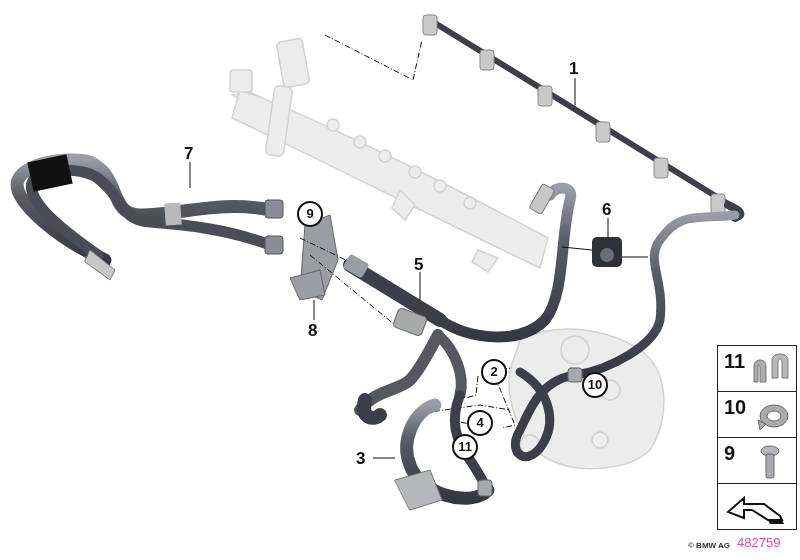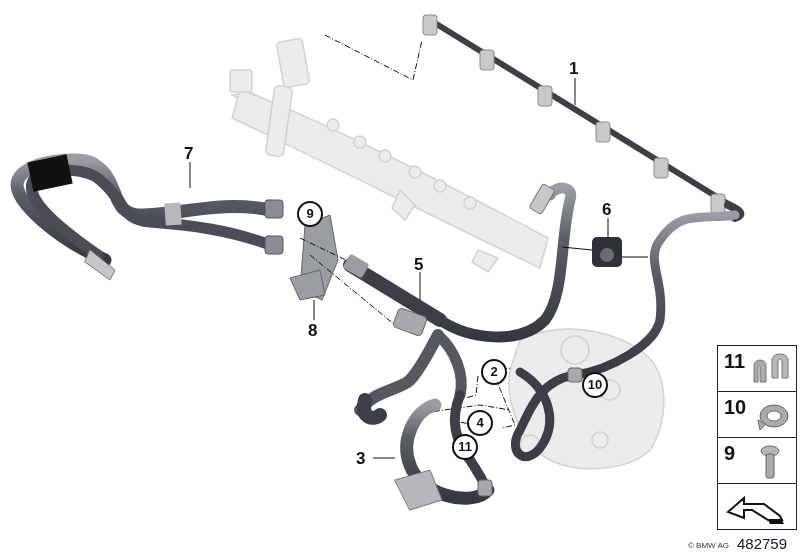--- a/index.html
+++ b/index.html
@@ -4,22 +4,22 @@
 <style>
   html, body { margin:0; padding:0; background:#ffffff; }
   body { width:800px; height:560px; position:relative; overflow:hidden; font-family:"Liberation Sans", sans-serif; }
   #canvas { position:absolute; left:0; top:0; width:800px; height:560px; }
   .callout { position:absolute; font-weight:bold; font-size:17px; color:#111; line-height:1; }
   .circ { position:absolute; width:22px; height:22px; border:2px solid #111; border-radius:50%; background:#fff;
           font-weight:bold; font-size:13px; color:#111; text-align:center; line-height:22px; box-sizing:content-box; }
   .legend { position:absolute; left:717px; width:78px; border:1px solid #222; background:#fff; }
   .legend-cell { position:absolute; left:0; width:78px; border-bottom:1px solid #222; box-sizing:border-box; }
   .legend-num { position:absolute; left:6px; top:4px; font-weight:bold; font-size:20px; color:#111; }
-  .copyright { position:absolute; left:688px; top:541px; font-size:8px; color:#333; font-weight:normal; }
-  .figno { position:absolute; left:737px; top:535px; font-size:15px; color:#0f172a; }
+  .copyright { position:absolute; left:688px; top:541px; font-size:8px; color:#333; font-weight:bold; }
+  .figno { position:absolute; left:737px; top:535px; font-size:13px; color:#ec4899; }
 </style>
 </head>
 <body>
 
 <svg id="canvas" viewBox="0 0 800 560" width="800" height="560">
   <defs>
     <linearGradient id="hoseGrad" x1="0" y1="0" x2="0" y2="1">
       <stop offset="0" stop-color="#9a9da5"></stop>
       <stop offset="0.35" stop-color="#5a5d66"></stop>
       <stop offset="1" stop-color="#35383f"></stop>

